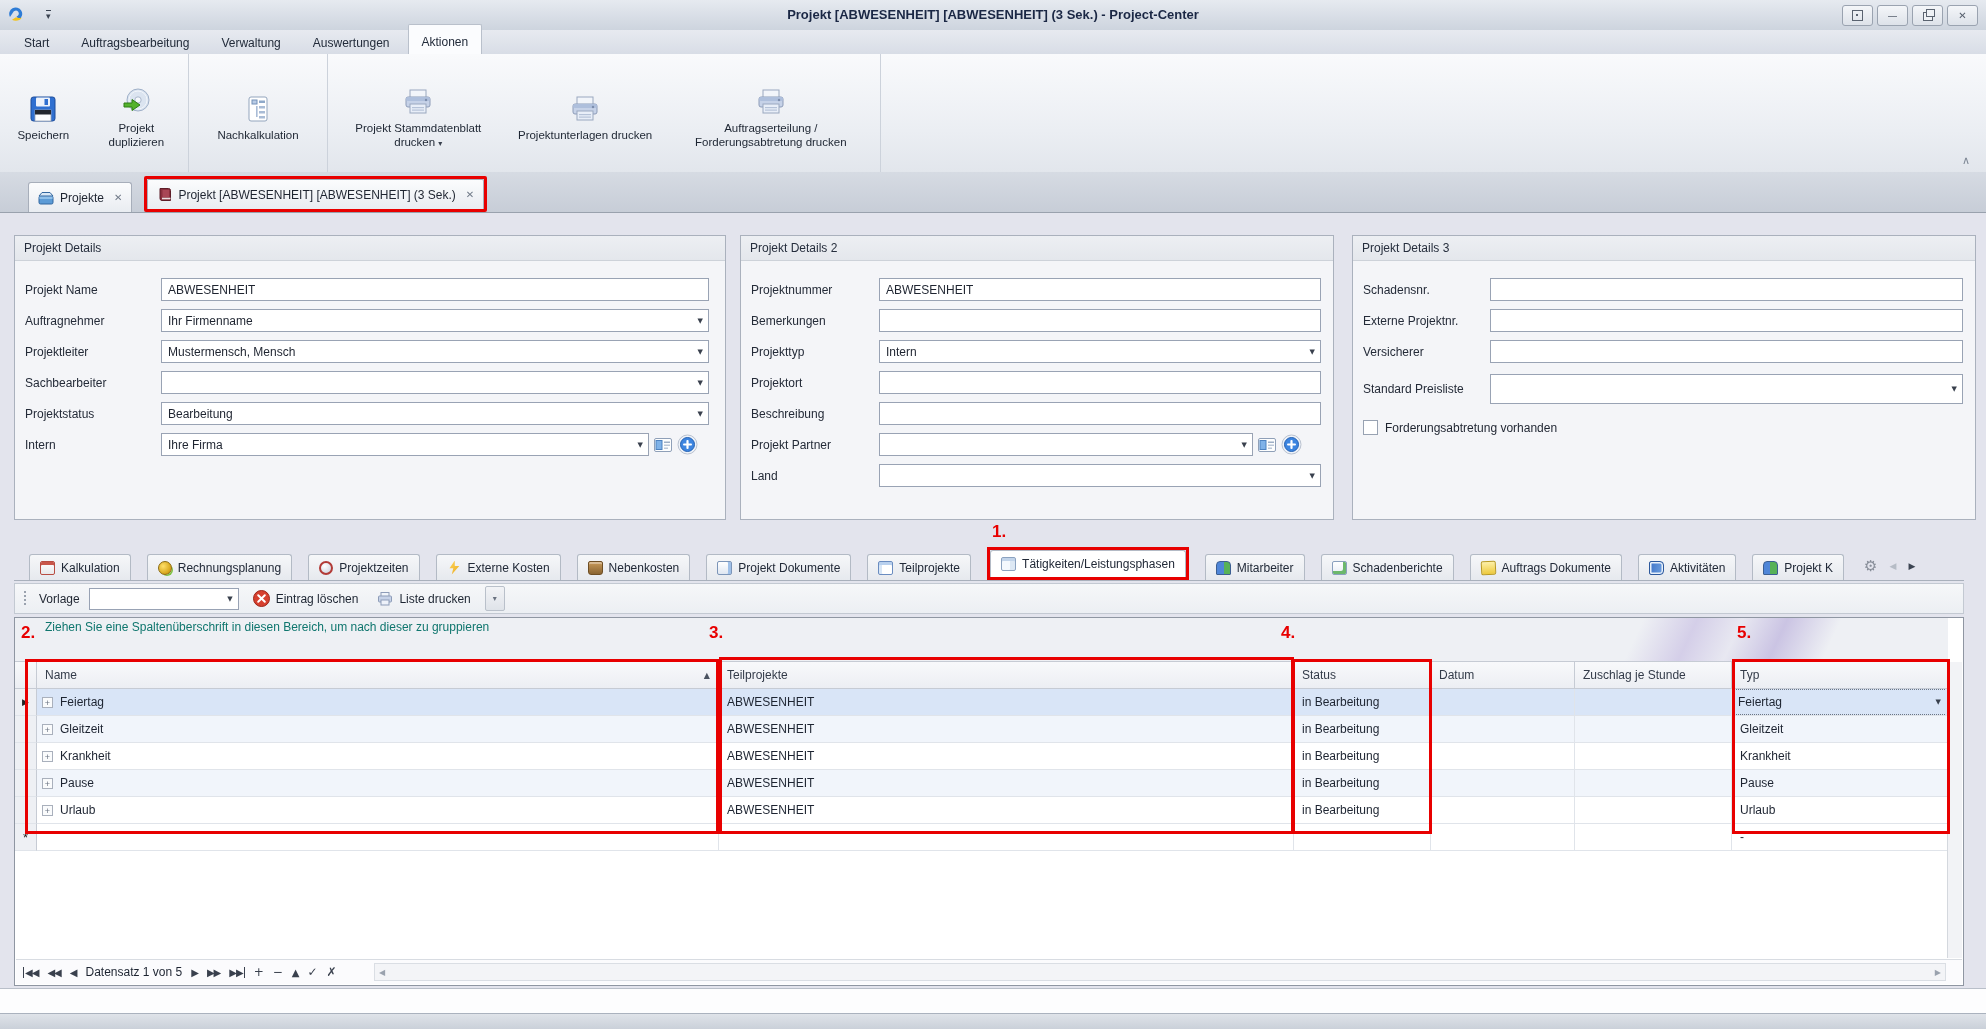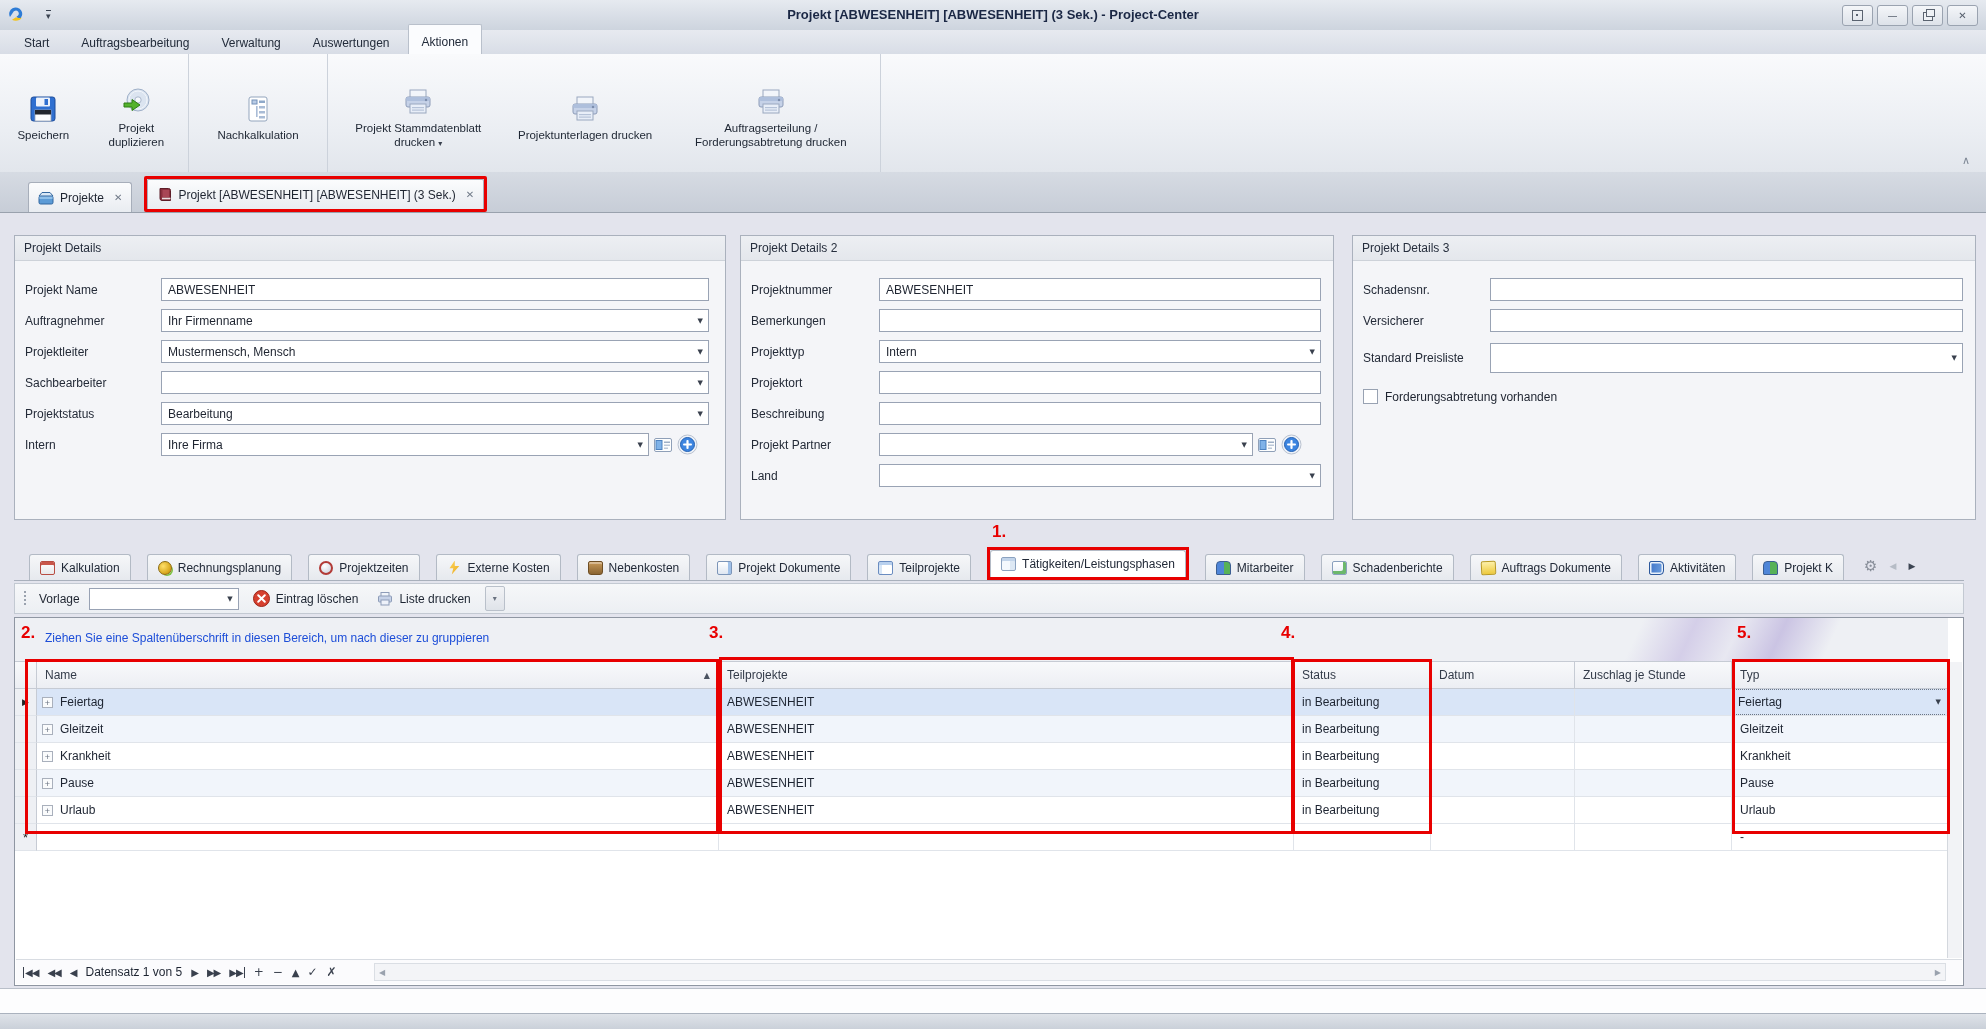--- a/index.html
+++ b/index.html
@@ -105,21 +105,21 @@
   .tb-btn{display:flex;align-items:center;gap:6px;padding:3px 5px;border-radius:3px;color:#1d2532}
   .tb-split{width:18px;height:23px;display:flex;align-items:center;justify-content:center;border:1px solid #b9c0ca;
     background:linear-gradient(#f2f3f6,#dfe3e9);border-radius:2px;color:#6a7280;font-size:8px}
 
   
   #gridwrap{position:absolute;left:14px;top:617px;width:1950px;height:369px;background:#fff;
     border:1px solid #8f96a2;box-sizing:border-box}
   .hintrow{position:absolute;left:0;right:15px;top:0;height:43px;background:#eef0f4;overflow:hidden}
   .decor{position:absolute;right:0;top:0;width:430px;height:43px;
     background:linear-gradient(115deg,transparent 28%,rgba(158,136,208,.32) 40%,rgba(158,136,208,.08) 50%,rgba(140,118,198,.36) 60%,transparent 72%)}
-  .hinttext{position:absolute;left:30px;top:13px;color:#1d4ed8;z-index:2}
+  .hinttext{position:absolute;left:30px;top:2px;color:#0f766e;z-index:2}
   .gheader{position:absolute;left:0;top:43px;height:28px;display:flex;z-index:1;box-sizing:border-box;
     background:linear-gradient(#f8f9fb,#eceef3);border-top:1px solid #c6cbd4;border-bottom:1px solid #c6cbd4}
   .hc{border-right:1px solid #c6cbd4;display:flex;align-items:center;padding:0 8px;color:#333b49;box-sizing:border-box}
   .w-ind{width:22px;padding:0}.w-name{width:682px}.w-teil{width:575px}.w-status{width:137px}
   .w-datum{width:144px}.w-zus{width:157px}.w-typ{width:216px}
   .sort{margin-left:auto;font-size:8px;color:#4a5260}
   .grow{position:absolute;left:0;height:27px;display:flex}
   .gcell{border-right:1px solid #e0e4ea;border-bottom:1px solid #e0e4ea;display:flex;align-items:center;
     padding:0 8px;overflow:hidden;color:#1d2431;box-sizing:border-box;background:#fff}
   .gcell.ind{width:22px;padding:0;background:#eef0f4;border-right:1px solid #c6cbd4;justify-content:center;
@@ -419,20 +419,26 @@
   <div class="panel p3" style="left:1352px;top:235px;width:622px;height:283px">
     <div class="pcaption">Projekt Details 3</div>
     <div class="pbody">
       <div class="frow">
           <span class="flabel">Schadensnr.</span>
         <div class="fctl text">
             <span class="fval"></span>
           </div>
         </div>
       <div class="frow">
+          <span class="flabel">Externe Projektnr.</span>
+        <div class="fctl text">
+            <span class="fval"></span>
+          </div>
+        </div>
+      <div class="frow">
           <span class="flabel">Versicherer</span>
         <div class="fctl text">
             <span class="fval"></span>
           </div>
         </div>
       <div class="frow" style="height:36px">
           <span class="flabel">Standard Preisliste</span>
         <div class="fctl tall">
             <span class="fval"></span>
             <span class="carrow g">▼</span>

